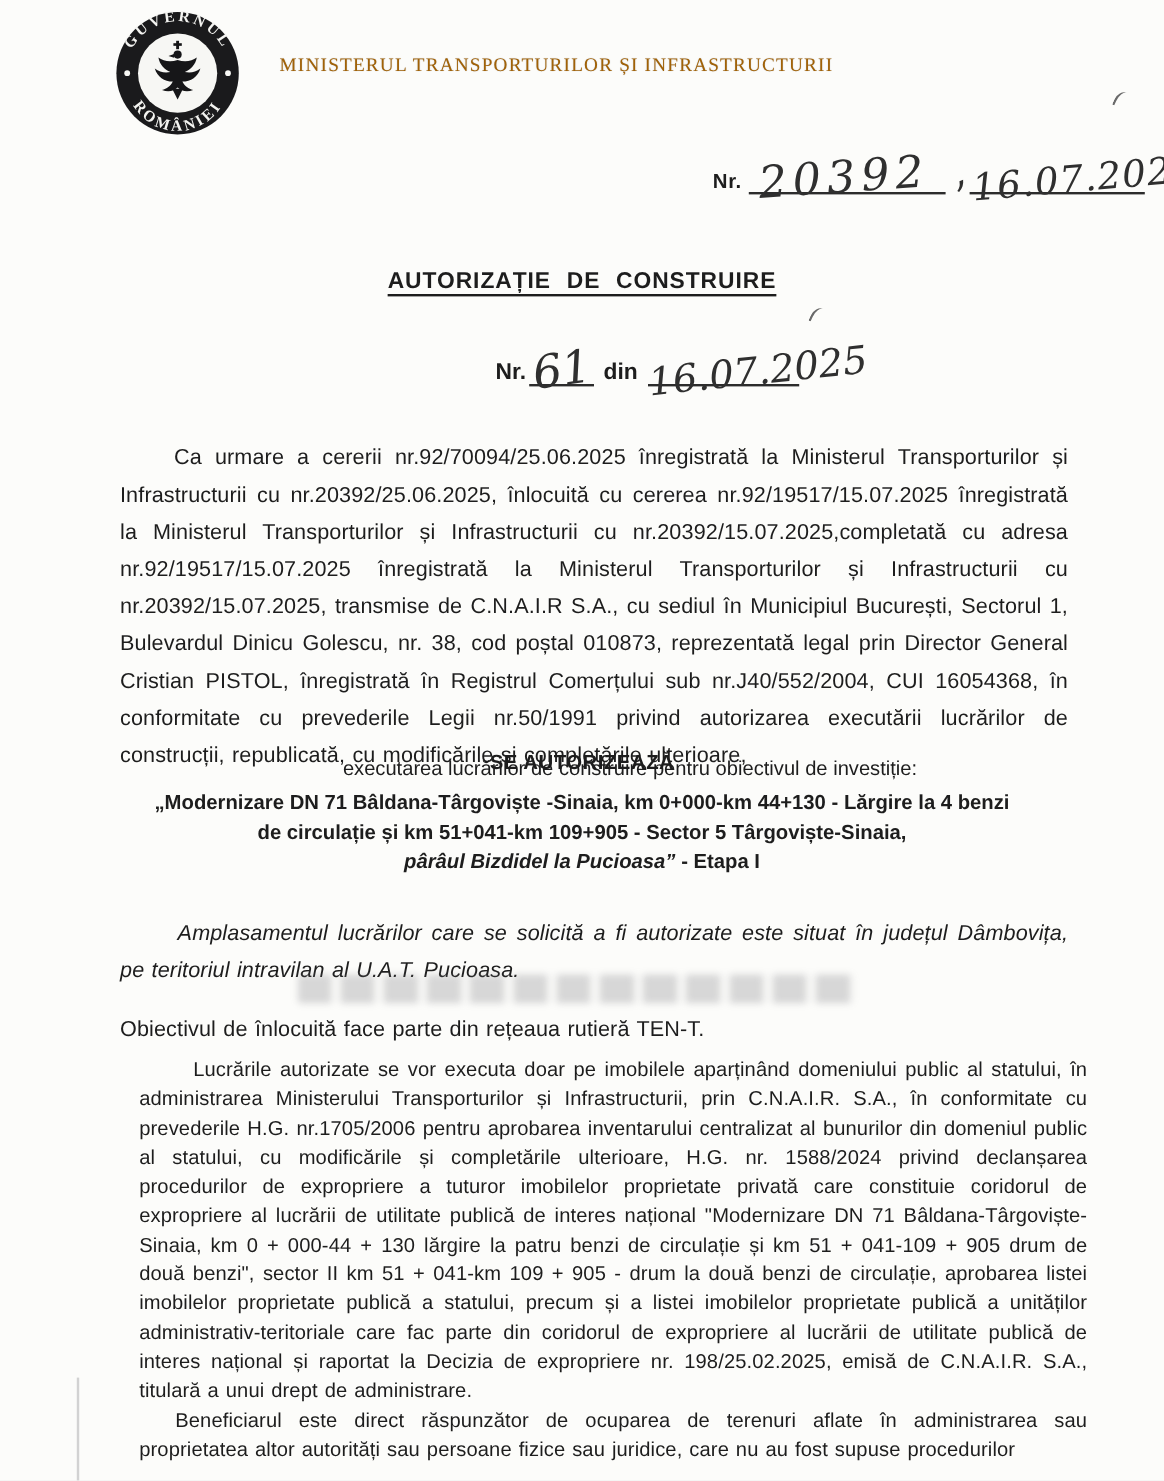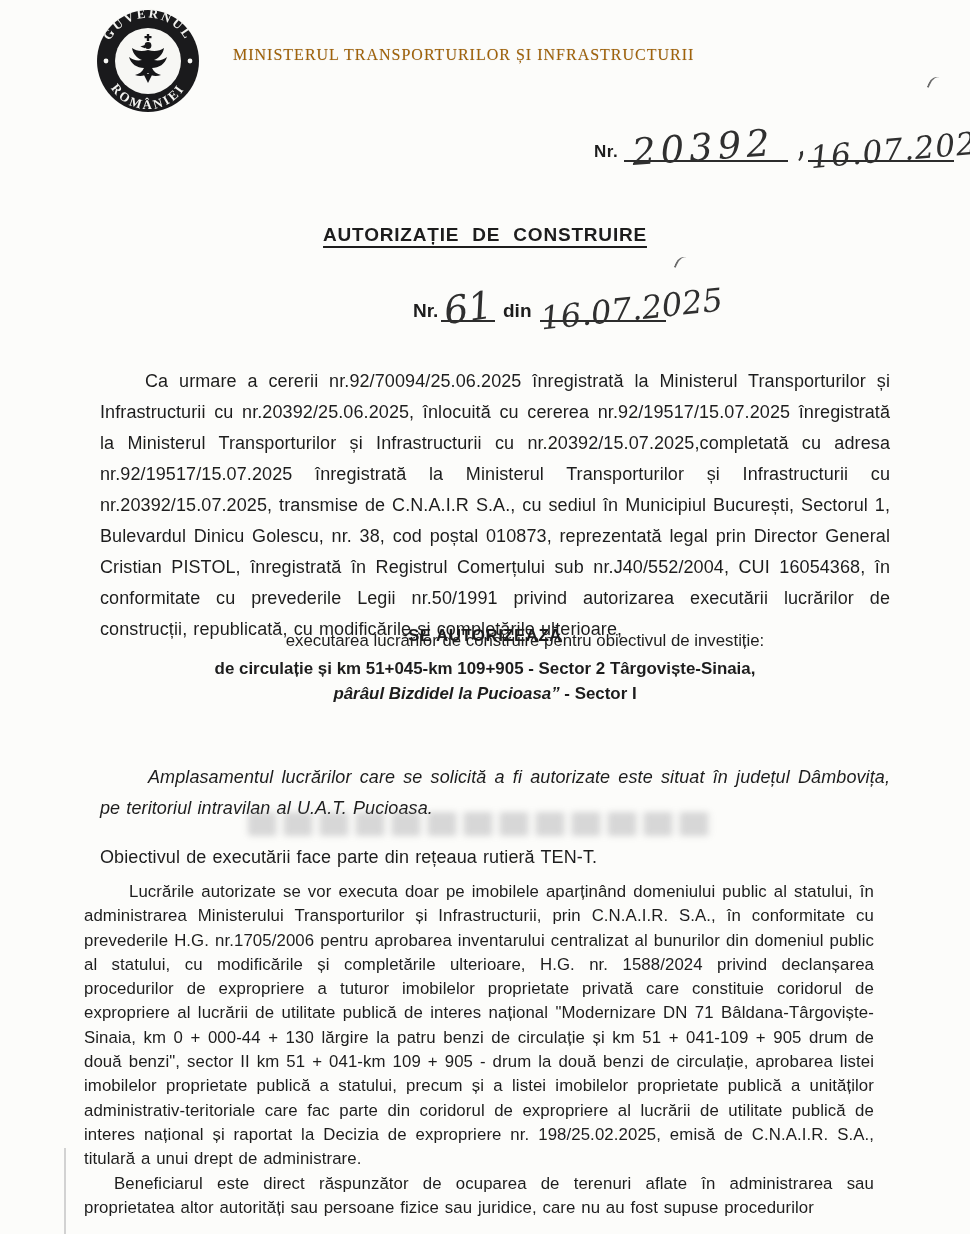--- a/index.html
+++ b/index.html
@@ -58,21 +58,21 @@
     text-align:justify;letter-spacing:.1px;word-spacing:1px;}
   .p-intro{top:366px;text-indent:45px;}
   .center-line{position:absolute;left:0;width:100%;text-align:center;}
   .h-auth{top:626px;font-weight:bold;font-size:17px;letter-spacing:.4px;}
   .sub-auth{top:631px;font-size:16.8px;padding-left:40px;}
   .obj{position:absolute;left:80px;top:657px;width:810px;text-align:center;
     font-weight:bold;font-size:16.9px;line-height:24.6px;}
   .obj .bi{font-style:italic;}
   .p-ampl{top:762px;text-indent:48px;font-style:italic;}
   .p-ten{top:842px;}
-  .body-block{position:absolute;left:84px;top:880px;width:790px;}
+  .body-block{position:absolute;left:116px;top:880px;width:790px;}
   .body-block p{margin:0;font-size:16.8px;line-height:24.3px;text-align:justify;
     letter-spacing:.1px;word-spacing:1px;}
   .p-lucr{text-indent:45px;}
   .p-benef{text-indent:30px;}
 
   
   .watermark{
     position:absolute;left:248px;top:812px;width:465px;height:24px;border-radius:3px;
     background:repeating-linear-gradient(90deg,
       rgba(118,118,124,.55) 0 28px, rgba(118,118,124,.06) 28px 36px);
@@ -138,29 +138,30 @@
     </span>
   </div>
   <span class="tick tick-title"></span>
 
   <div class="para p-intro">Ca urmare a cererii nr.92/70094/25.06.2025 înregistrată la Ministerul Transporturilor și Infrastructurii cu nr.20392/25.06.2025, înlocuită cu cererea nr.92/19517/15.07.2025 înregistrată la Ministerul Transporturilor și Infrastructurii cu nr.20392/15.07.2025,completată cu adresa nr.92/19517/15.07.2025 înregistrată la Ministerul Transporturilor și Infrastructurii cu nr.20392/15.07.2025, transmise de C.N.A.I.R S.A., cu sediul în Municipiul București, Sectorul 1, Bulevardul Dinicu Golescu, nr. 38, cod poștal 010873, reprezentată legal prin Director General Cristian PISTOL, înregistrată în Registrul Comerțului sub nr.J40/552/2004, CUI 16054368, în conformitate cu prevederile Legii nr.50/1991 privind autorizarea executării lucrărilor de construcții, republicată, cu modificările și completările ulterioare,</div>
 
   <div class="center-line h-auth">SE AUTORIZEAZĂ</div>
   <div class="center-line sub-auth">executarea lucrărilor de construire pentru obiectivul de investiție:</div>
 
   <div class="obj">
-    <div class="obj-line"><span class="b">de circulație și km 51+045-km 109+905 - Sector 2 Târgoviște-Sinaia,</span></div>
-    <div class="obj-line"><span class="bi">pârâul Bizdidel la Pucioasa” </span><span class="b">- Sector I</span></div>
+    <div class="obj-line"><span class="b">„Modernizare DN 71 Bâldana-Târgoviște -Sinaia, km 0+000-km 44+130 - Lărgire la 4 benzi</span></div>
+    <div class="obj-line"><span class="b">de circulație și km 51+041-km 109+905 - Sector 5 Târgoviște-Sinaia,</span></div>
+    <div class="obj-line"><span class="bi">pârâul Bizdidel la Pucioasa” </span><span class="b">- Etapa I</span></div>
   </div>
 
   <div class="para p-ampl">Amplasamentul lucrărilor care se solicită a fi autorizate este situat în județul Dâmbovița, pe teritoriul intravilan al U.A.T. Pucioasa.</div>
 
   <div class="watermark"></div>
 
-  <div class="para p-ten">Obiectivul de executării face parte din rețeaua rutieră TEN-T.</div>
+  <div class="para p-ten">Obiectivul de înlocuită face parte din rețeaua rutieră TEN-T.</div>
 
   <div class="body-block">
     <p class="p-lucr">Lucrările autorizate se vor executa doar pe imobilele aparținând domeniului public al statului, în administrarea Ministerului Transporturilor și Infrastructurii, prin C.N.A.I.R. S.A., în conformitate cu prevederile H.G. nr.1705/2006 pentru aprobarea inventarului centralizat al bunurilor din domeniul public al statului, cu modificările și completările ulterioare, H.G. nr. 1588/2024 privind declanșarea procedurilor de expropriere a tuturor imobilelor proprietate privată care constituie coridorul de expropriere al lucrării de utilitate publică de interes național "Modernizare DN 71 Bâldana-Târgoviște-Sinaia, km 0 + 000-44 + 130 lărgire la patru benzi de circulație și km 51 + 041-109 + 905 drum de două benzi", sector II km 51 + 041-km 109 + 905 - drum la două benzi de circulație, aprobarea listei imobilelor proprietate publică a statului, precum și a listei imobilelor proprietate publică a unităților administrativ-teritoriale care fac parte din coridorul de expropriere al lucrării de utilitate publică de interes național și raportat la Decizia de expropriere nr. 198/25.02.2025, emisă de C.N.A.I.R. S.A., titulară a unui drept de administrare.</p>
     <p class="p-benef">Beneficiarul este direct răspunzător de ocuparea de terenuri aflate în administrarea sau proprietatea altor autorități sau persoane fizice sau juridice, care nu au fost supuse procedurilor</p>
   </div>
 
   <div class="edge-line"></div>
 </div>
 
 </body></html>

